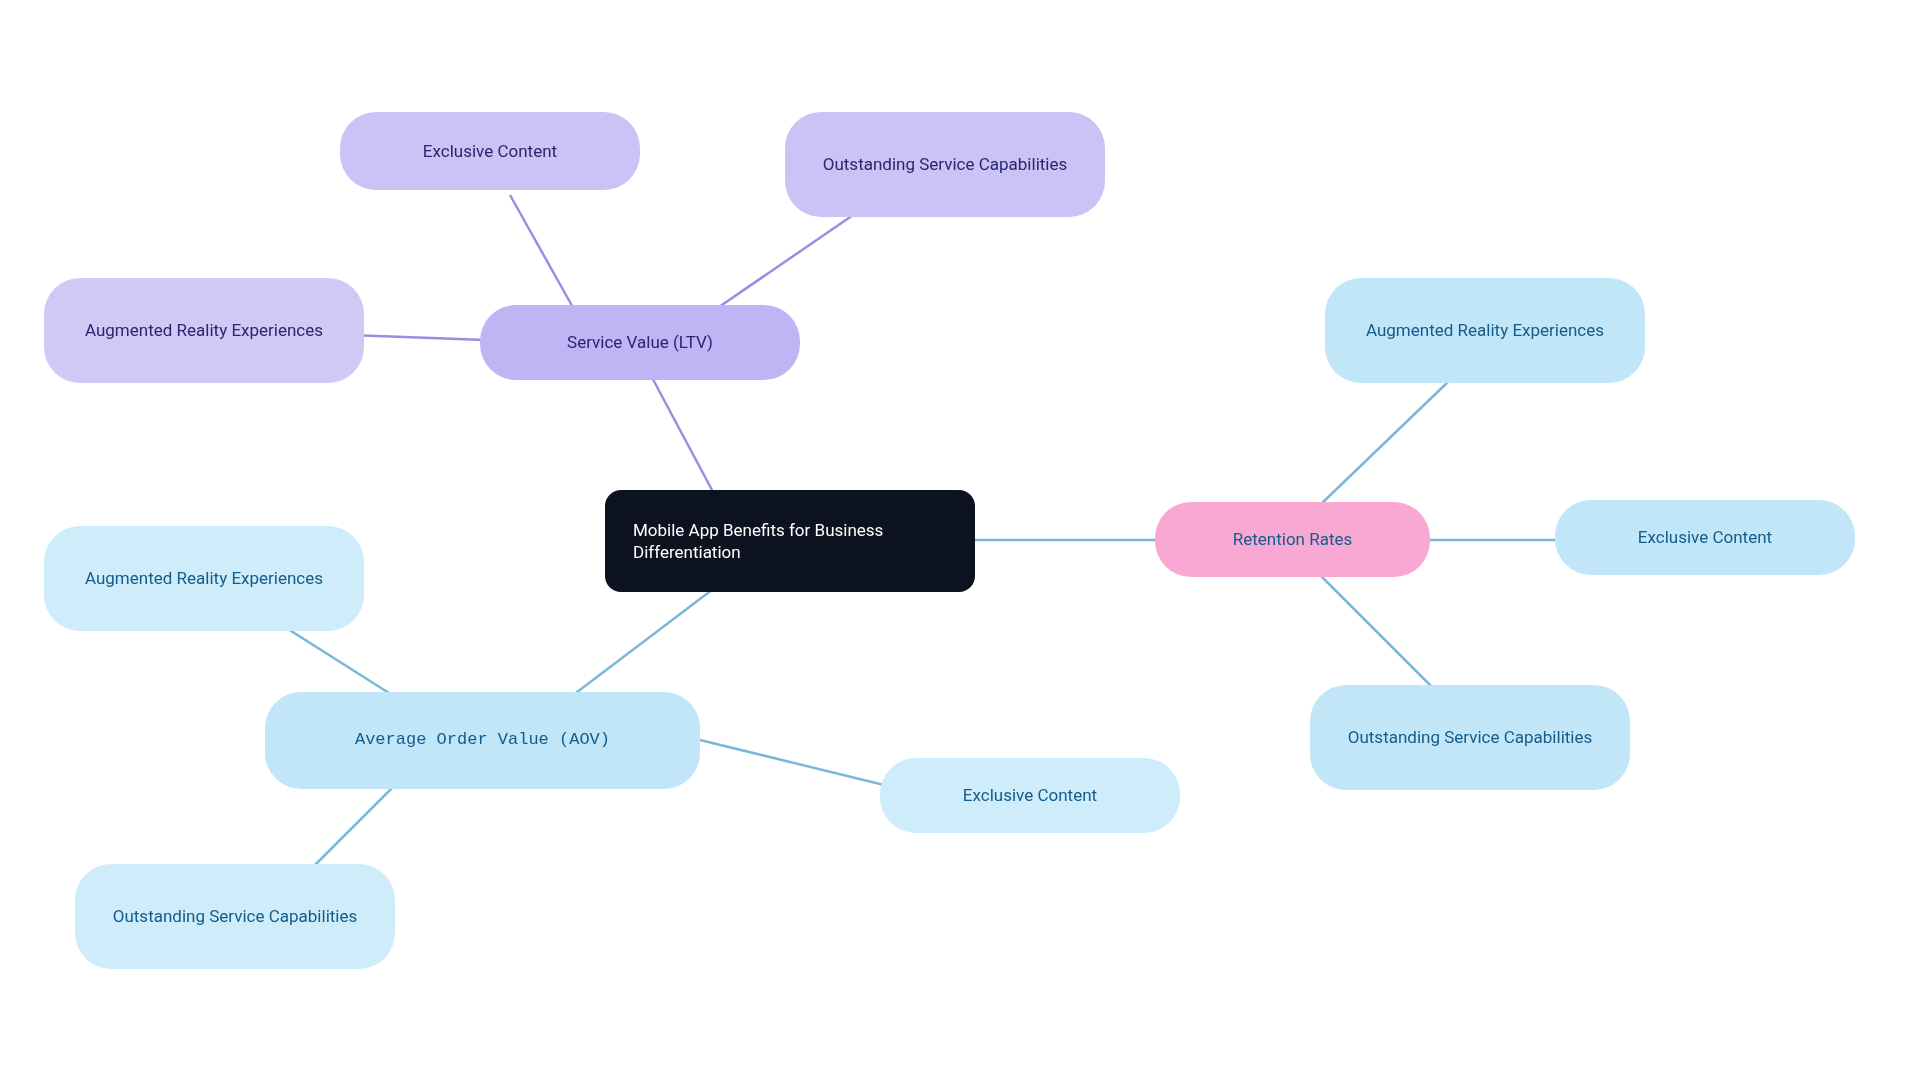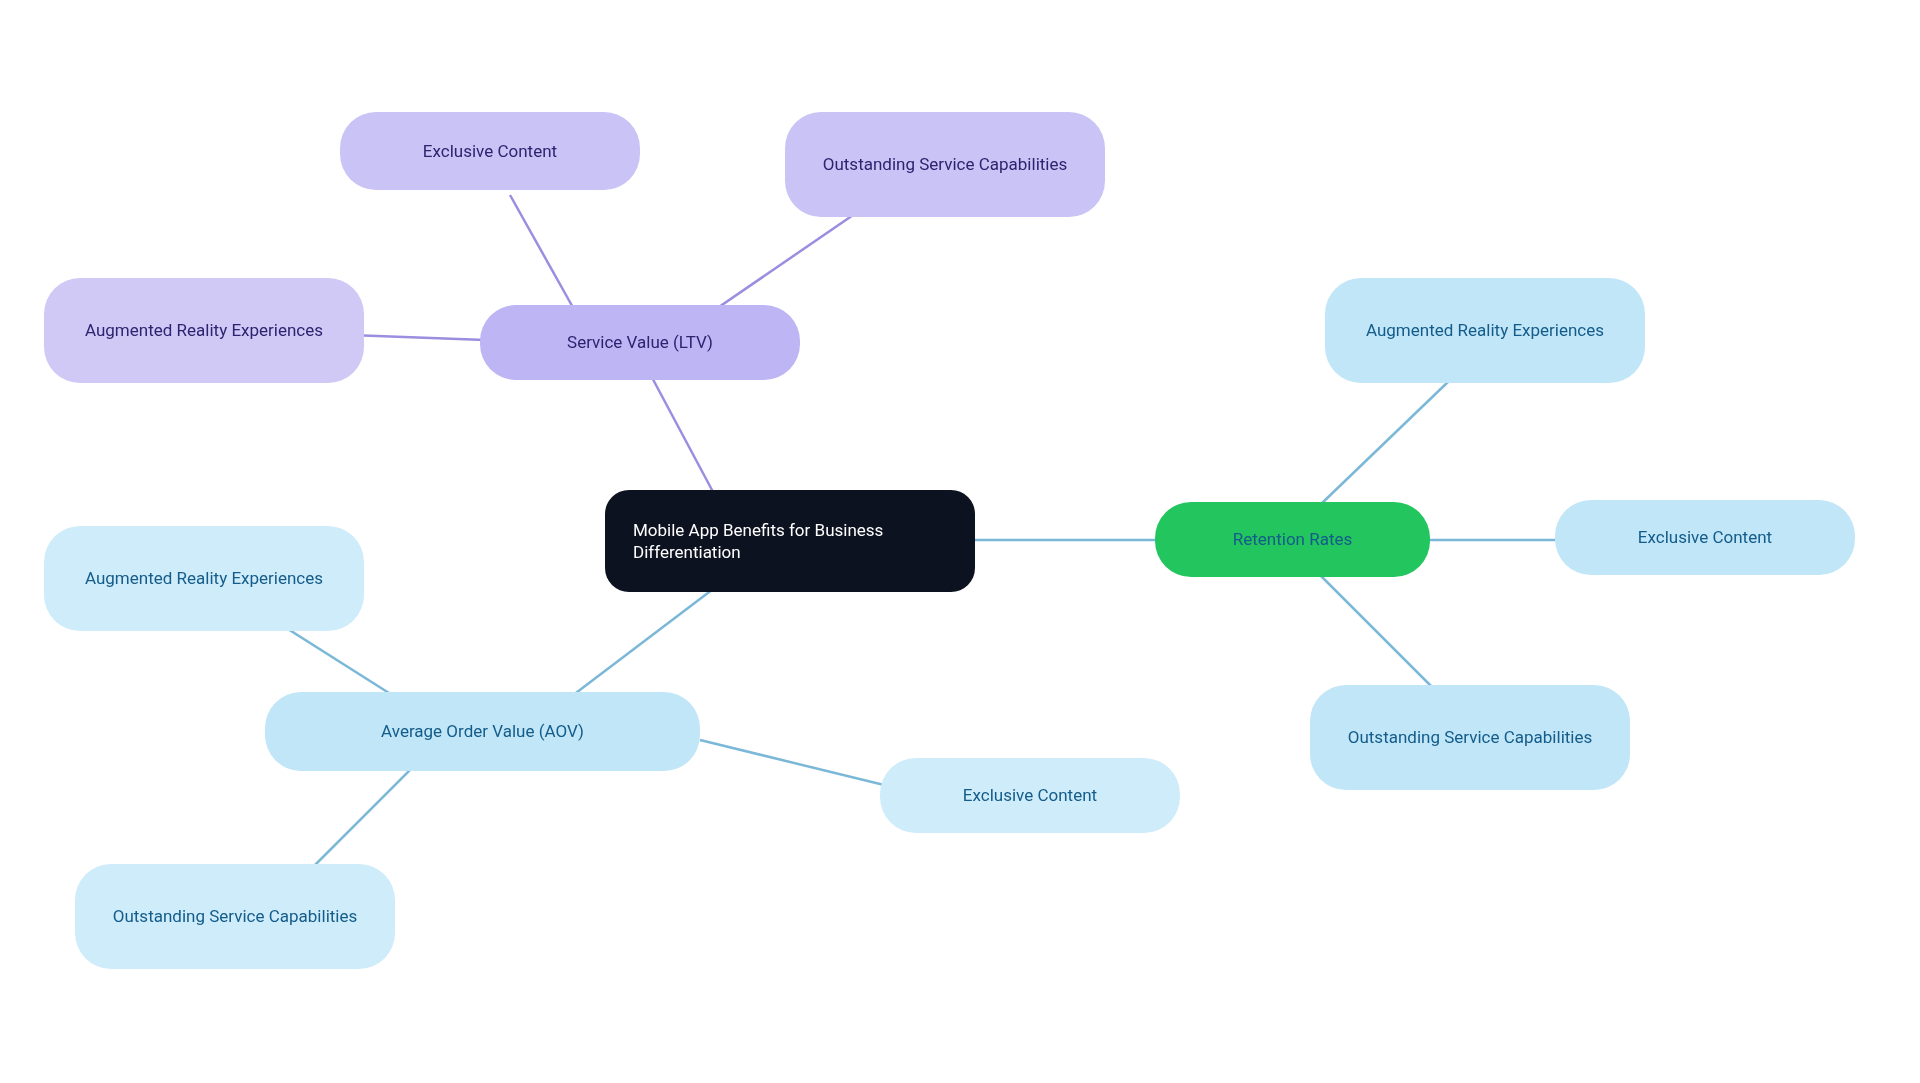--- a/index.html
+++ b/index.html
@@ -26,36 +26,36 @@
     justify-content: center;
     text-align: left;
     padding: 18px 28px;
     font-size: 17px;
     line-height: 1.3;
     font-weight: 400;
   }
   .node-center {
     background: #0d1220;
     color: #ffffff;
-    border-radius: 24px;
+    border-radius: 16px;
   }
   .node-purple {
     background: #beb5f4;
     color: #2c2470;
   }
   .node-purple-light {
     background: #cac3f5;
     color: #2c2470;
   }
   .node-purple-lighter {
     background: #d0c9f6;
     color: #2c2470;
   }
   .node-blue {
-    background: #22c55e;
+    background: #f9a8d4;
     color: #145c8a;
   }
   .node-blue-light {
     background: #c0e6f8;
     color: #145c8a;
   }
   .node-blue-lighter {
     background: #cfecfa;
     color: #145c8a;
   }
@@ -123,21 +123,21 @@
   <div class="node node-blue-light" style="left:1325px; top:278px; width:320px; height:105px;">
     <span>Augmented Reality Experiences</span>
   </div>
   <div class="node node-blue-light" style="left:1555px; top:500px; width:300px; height:75px;">
     <span>Exclusive Content</span>
   </div>
   <div class="node node-blue-light" style="left:1310px; top:685px; width:320px; height:105px;">
     <span>Outstanding Service Capabilities</span>
   </div>
 
-  <div class="node node-blue-light" style="left:265px; top:692px; width:435px; height:79px;">
+  <div class="node node-blue-light" style="left:265px; top:692px; width:435px; height:97px;font-family:Liberation Mono, monospace;">
     <span>Average Order Value (AOV)</span>
   </div>
   <div class="node node-blue-lighter" style="left:44px; top:526px; width:320px; height:105px;">
     <span>Augmented Reality Experiences</span>
   </div>
   <div class="node node-blue-lighter" style="left:880px; top:758px; width:300px; height:75px;">
     <span>Exclusive Content</span>
   </div>
   <div class="node node-blue-lighter" style="left:75px; top:864px; width:320px; height:105px;">
     <span>Outstanding Service Capabilities</span>

